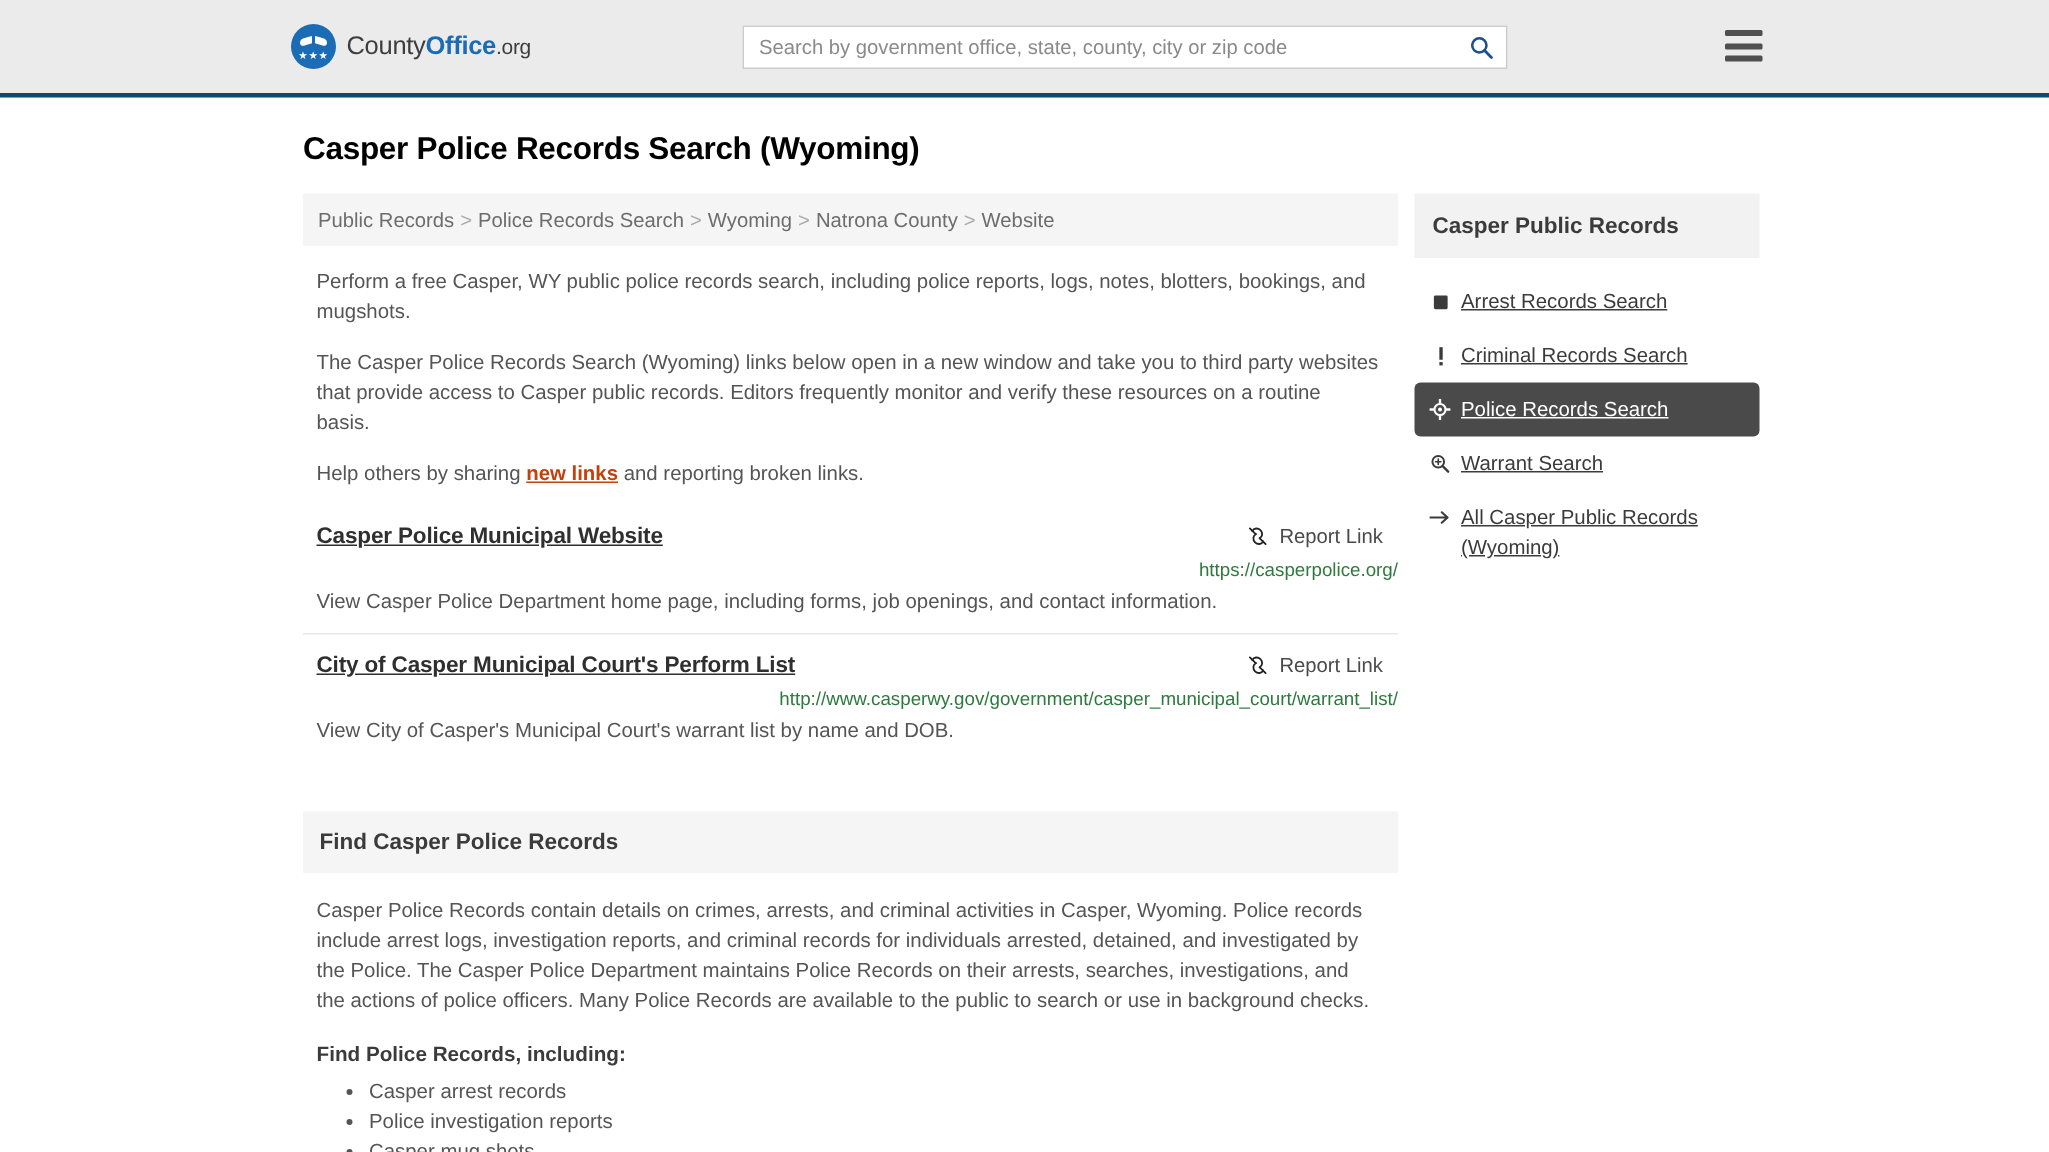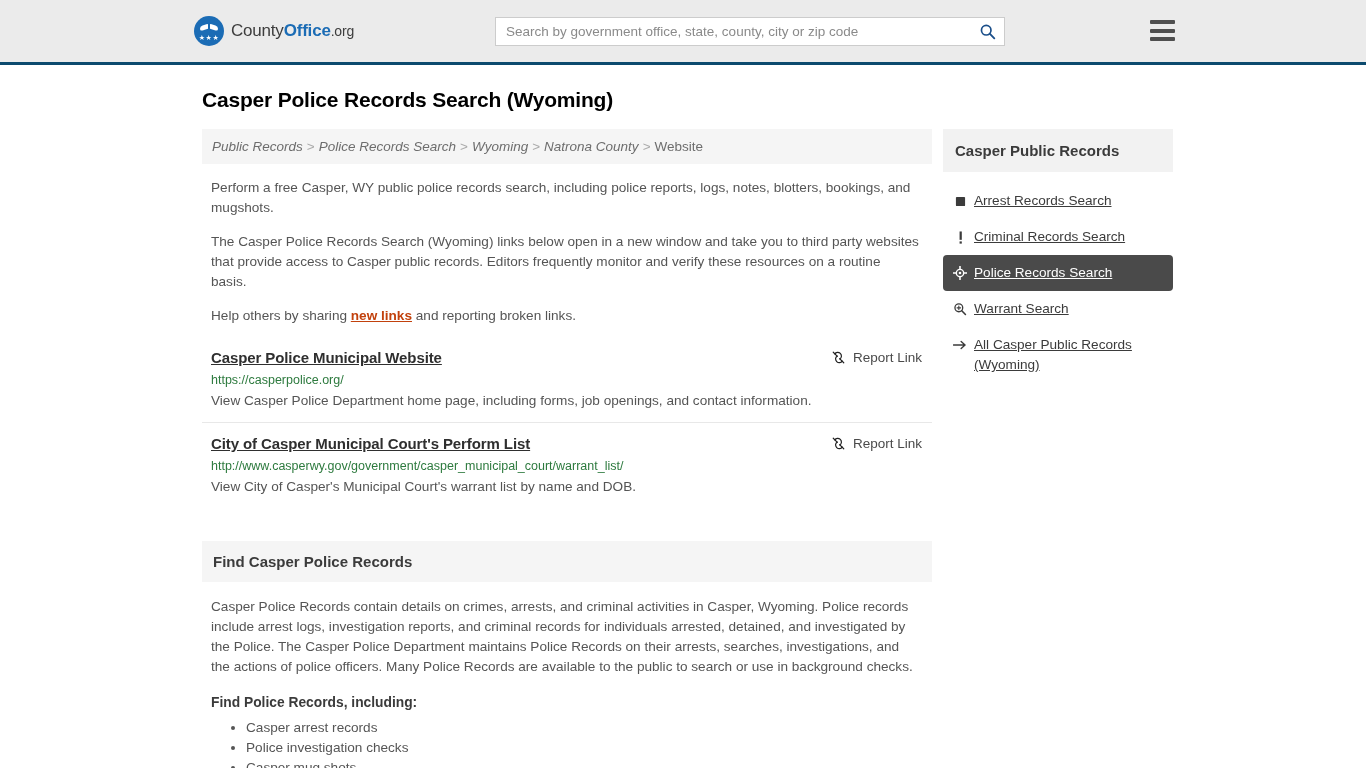--- a/index.html
+++ b/index.html
@@ -166,21 +166,20 @@
     background: #f5f5f5;
     padding: 10px 10px;
     font-size: 13.5px;
     color: #777777;
     box-sizing: border-box;
   }
   .breadcrumb a {
     color: #6d6d6d;
     text-decoration: none;
     cursor: pointer;
-    font-style: italic;
   }
   .breadcrumb .sep { color: #aaaaaa; margin: 0 4px; }
   .breadcrumb .current { color: #6d6d6d; }
 
   
   .intro-p {
     font-size: 13.6px;
     line-height: 20px;
     color: #555555;
     margin: 14px 0 0 9px;
@@ -224,20 +223,21 @@
     cursor: pointer;
     white-space: nowrap;
     margin-right: 10px;
     margin-top: 1px;
   }
   .result-url {
     font-size: 12.5px;
     color: #2d7a3e;
     margin-top: 7px;
     word-break: break-all;
+    text-align: right;
   }
   .result-desc {
     font-size: 13.6px;
     color: #555555;
     margin-top: 4px;
     line-height: 19px;
   }
 
   
   .section-bar {
@@ -389,21 +389,21 @@
           <div class="result-desc">View City of Casper's Municipal Court's warrant list by name and DOB.</div>
         </div>
 
       </div>
 
       <div class="section-bar">Find Casper Police Records</div>
       <p class="section-body">Casper Police Records contain details on crimes, arrests, and criminal activities in Casper, Wyoming. Police records include arrest logs, investigation reports, and criminal records for individuals arrested, detained, and investigated by the Police. The Casper Police Department maintains Police Records on their arrests, searches, investigations, and the actions of police officers. Many Police Records are available to the public to search or use in background checks.</p>
       <div class="sub-head">Find Police Records, including:</div>
       <ul class="bullets">
         <li>Casper arrest records</li>
-        <li>Police investigation checks</li>
+        <li>Police investigation reports</li>
         <li>Casper mug shots</li>
       </ul>
 
     </div>
 
     <div class="side-col">
       <div class="side-title">Casper Public Records</div>
       <div class="side-list">
 
         <div class="side-item">

